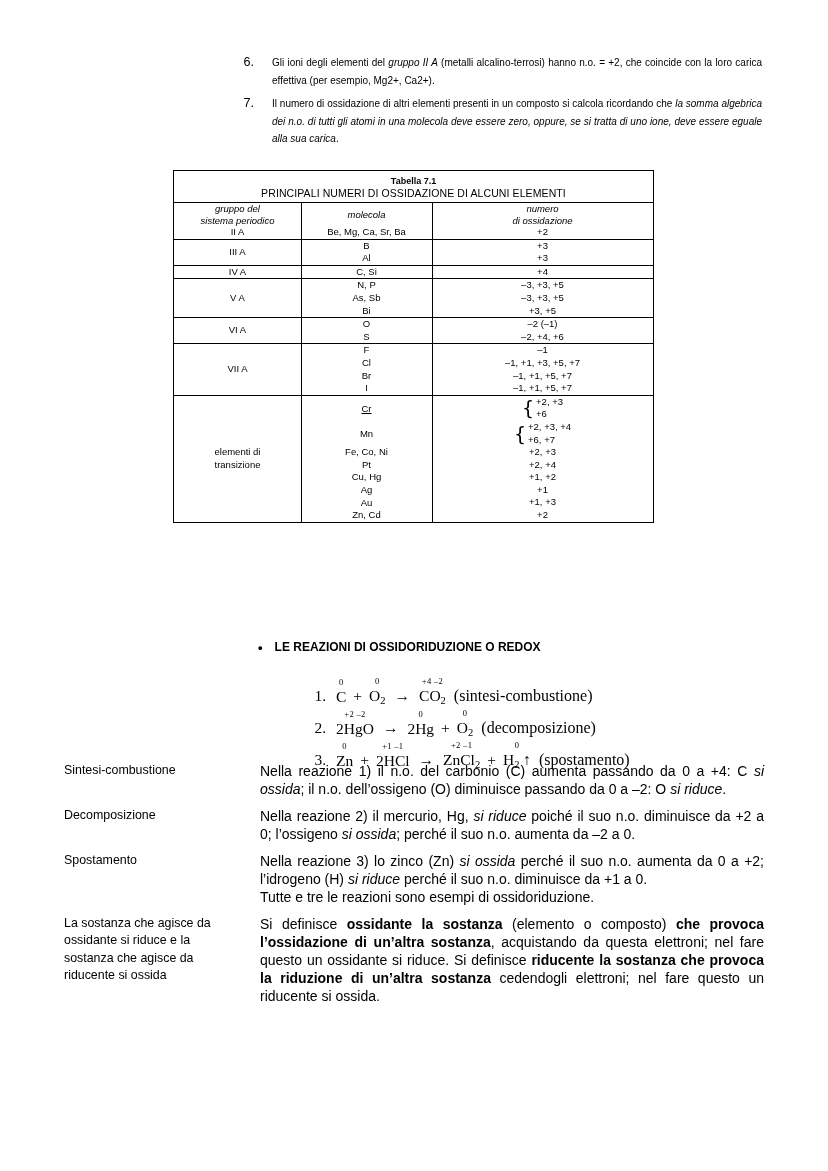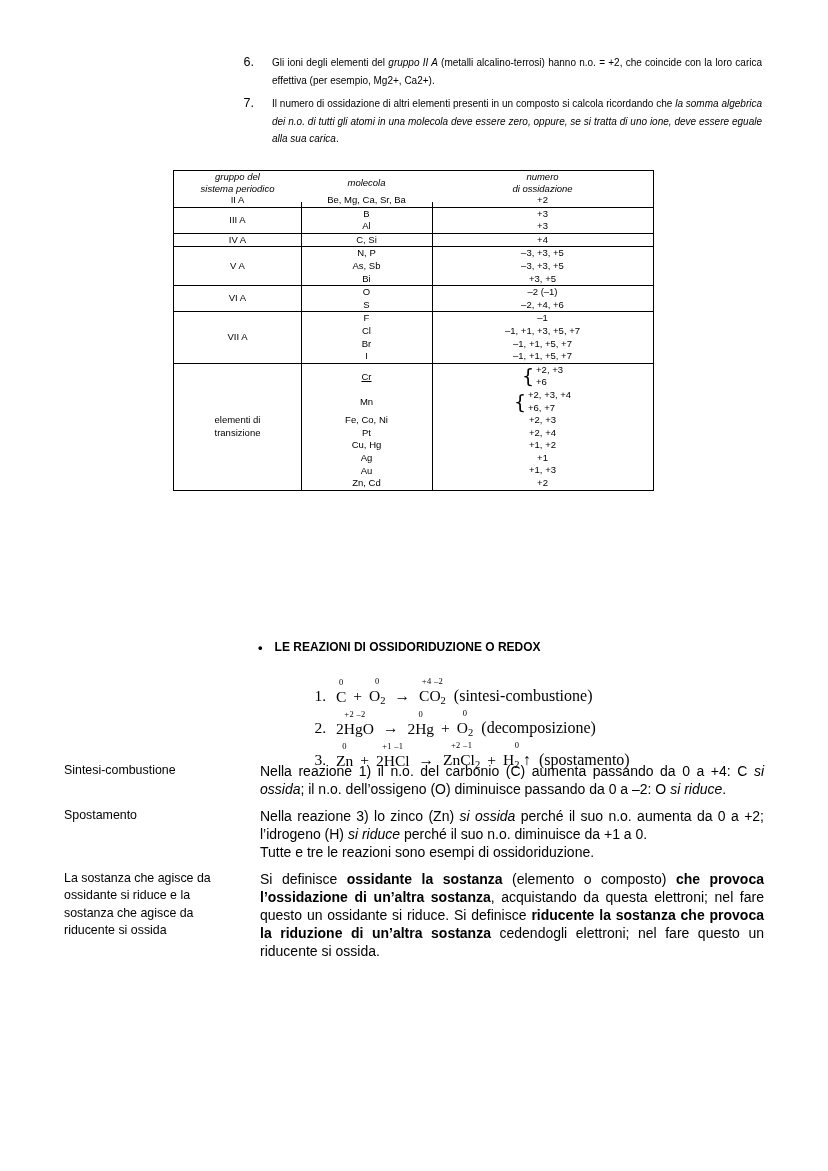--- a/index.html
+++ b/index.html
@@ -225,20 +225,24 @@
         <div class="num-marker">6.</div>
         <div class="num-text"><span>Gli ioni degli elementi del </span><span class="it">gruppo II A</span><span> (metalli alcalino‐terrosi) hanno n.o. = +2, che coincide con la loro carica effettiva (per esempio, Mg2+, Ca2+).</span></div>
       </div>
       <div class="num-item">
         <div class="num-marker">7.</div>
         <div class="num-text"><span>Il numero di ossidazione di altri elementi presenti in un composto si calcola ricordando che </span><span class="it">la somma algebrica dei n.o. di tutti gli atomi in una molecola deve essere zero, oppure, se si tratta di uno ione, deve essere eguale alla sua carica</span><span>.</span></div>
       </div>
     </div>
 
   <div class="tbl-wrap">
+    <div class="tbl-title">
+      <span class="t1">Tabella 7.1</span>
+      <span class="t2">PRINCIPALI NUMERI DI OSSIDAZIONE DI ALCUNI ELEMENTI</span>
+    </div>
     <div class="vsep-1"></div>
     <div class="vsep-2"></div>
     <table class="oxtable">
       <colgroup>
         <col class="colgrp">
           <col class="colelem">
           <col class="colnum">
       </colgroup>
       <tbody id="tblbody">
           <tr class="hdr">
@@ -400,20 +404,24 @@
         <span class="paren">(spostamento)</span>
       </div>
     </div>
 
   <div class="notes" id="noteslist">
       <div class="note-row">
         <div class="note-label">Sintesi-combustione</div>
         <div class="note-body"><span>Nella reazione 1) il n.o. del carbonio (C) aumenta passando da 0 a +4: C </span><span class="it">si ossida</span><span>; il n.o. dell’ossigeno (O) diminuisce passando da 0 a  –2: O </span><span class="it">si riduce</span><span>.</span></div>
       </div>
       <div class="note-row">
+        <div class="note-label">Decomposizione</div>
+        <div class="note-body"><span>Nella reazione 2) il mercurio, Hg, </span><span class="it">si riduce</span><span> poiché il suo n.o. diminuisce da +2 a 0; l’ossigeno </span><span class="it">si ossida</span><span>; perché il suo n.o. aumenta da –2 a 0.</span></div>
+      </div>
+      <div class="note-row">
         <div class="note-label">Spostamento</div>
         <div class="note-body"><span>Nella reazione 3) lo zinco (Zn) </span><span class="it">si ossida</span><span> perché il suo n.o. aumenta da 0 a +2; l’idrogeno (H) </span><span class="it">si riduce</span><span> perché il suo n.o. diminuisce da +1 a 0.</span><br><span>Tutte e tre le reazioni sono esempi di ossidoriduzione.</span></div>
       </div>
       <div class="note-row">
         <div class="note-label">La sostanza che agisce da ossidante si riduce e la sostanza che agisce da riducente si ossida</div>
         <div class="note-body"><span>Si definisce </span><span class="b">ossidante la sostanza</span><span> (elemento o composto) </span><span class="b">che provoca l’ossidazione di un’altra sostanza</span><span>, acquistando da questa elettroni; nel fare questo un ossidante si riduce. Si definisce </span><span class="b">riducente la sostanza che provoca la riduzione di un’altra sostanza</span><span> cedendogli elettroni; nel fare questo un riducente si ossida.</span></div>
       </div>
     </div>
 
 </div>

